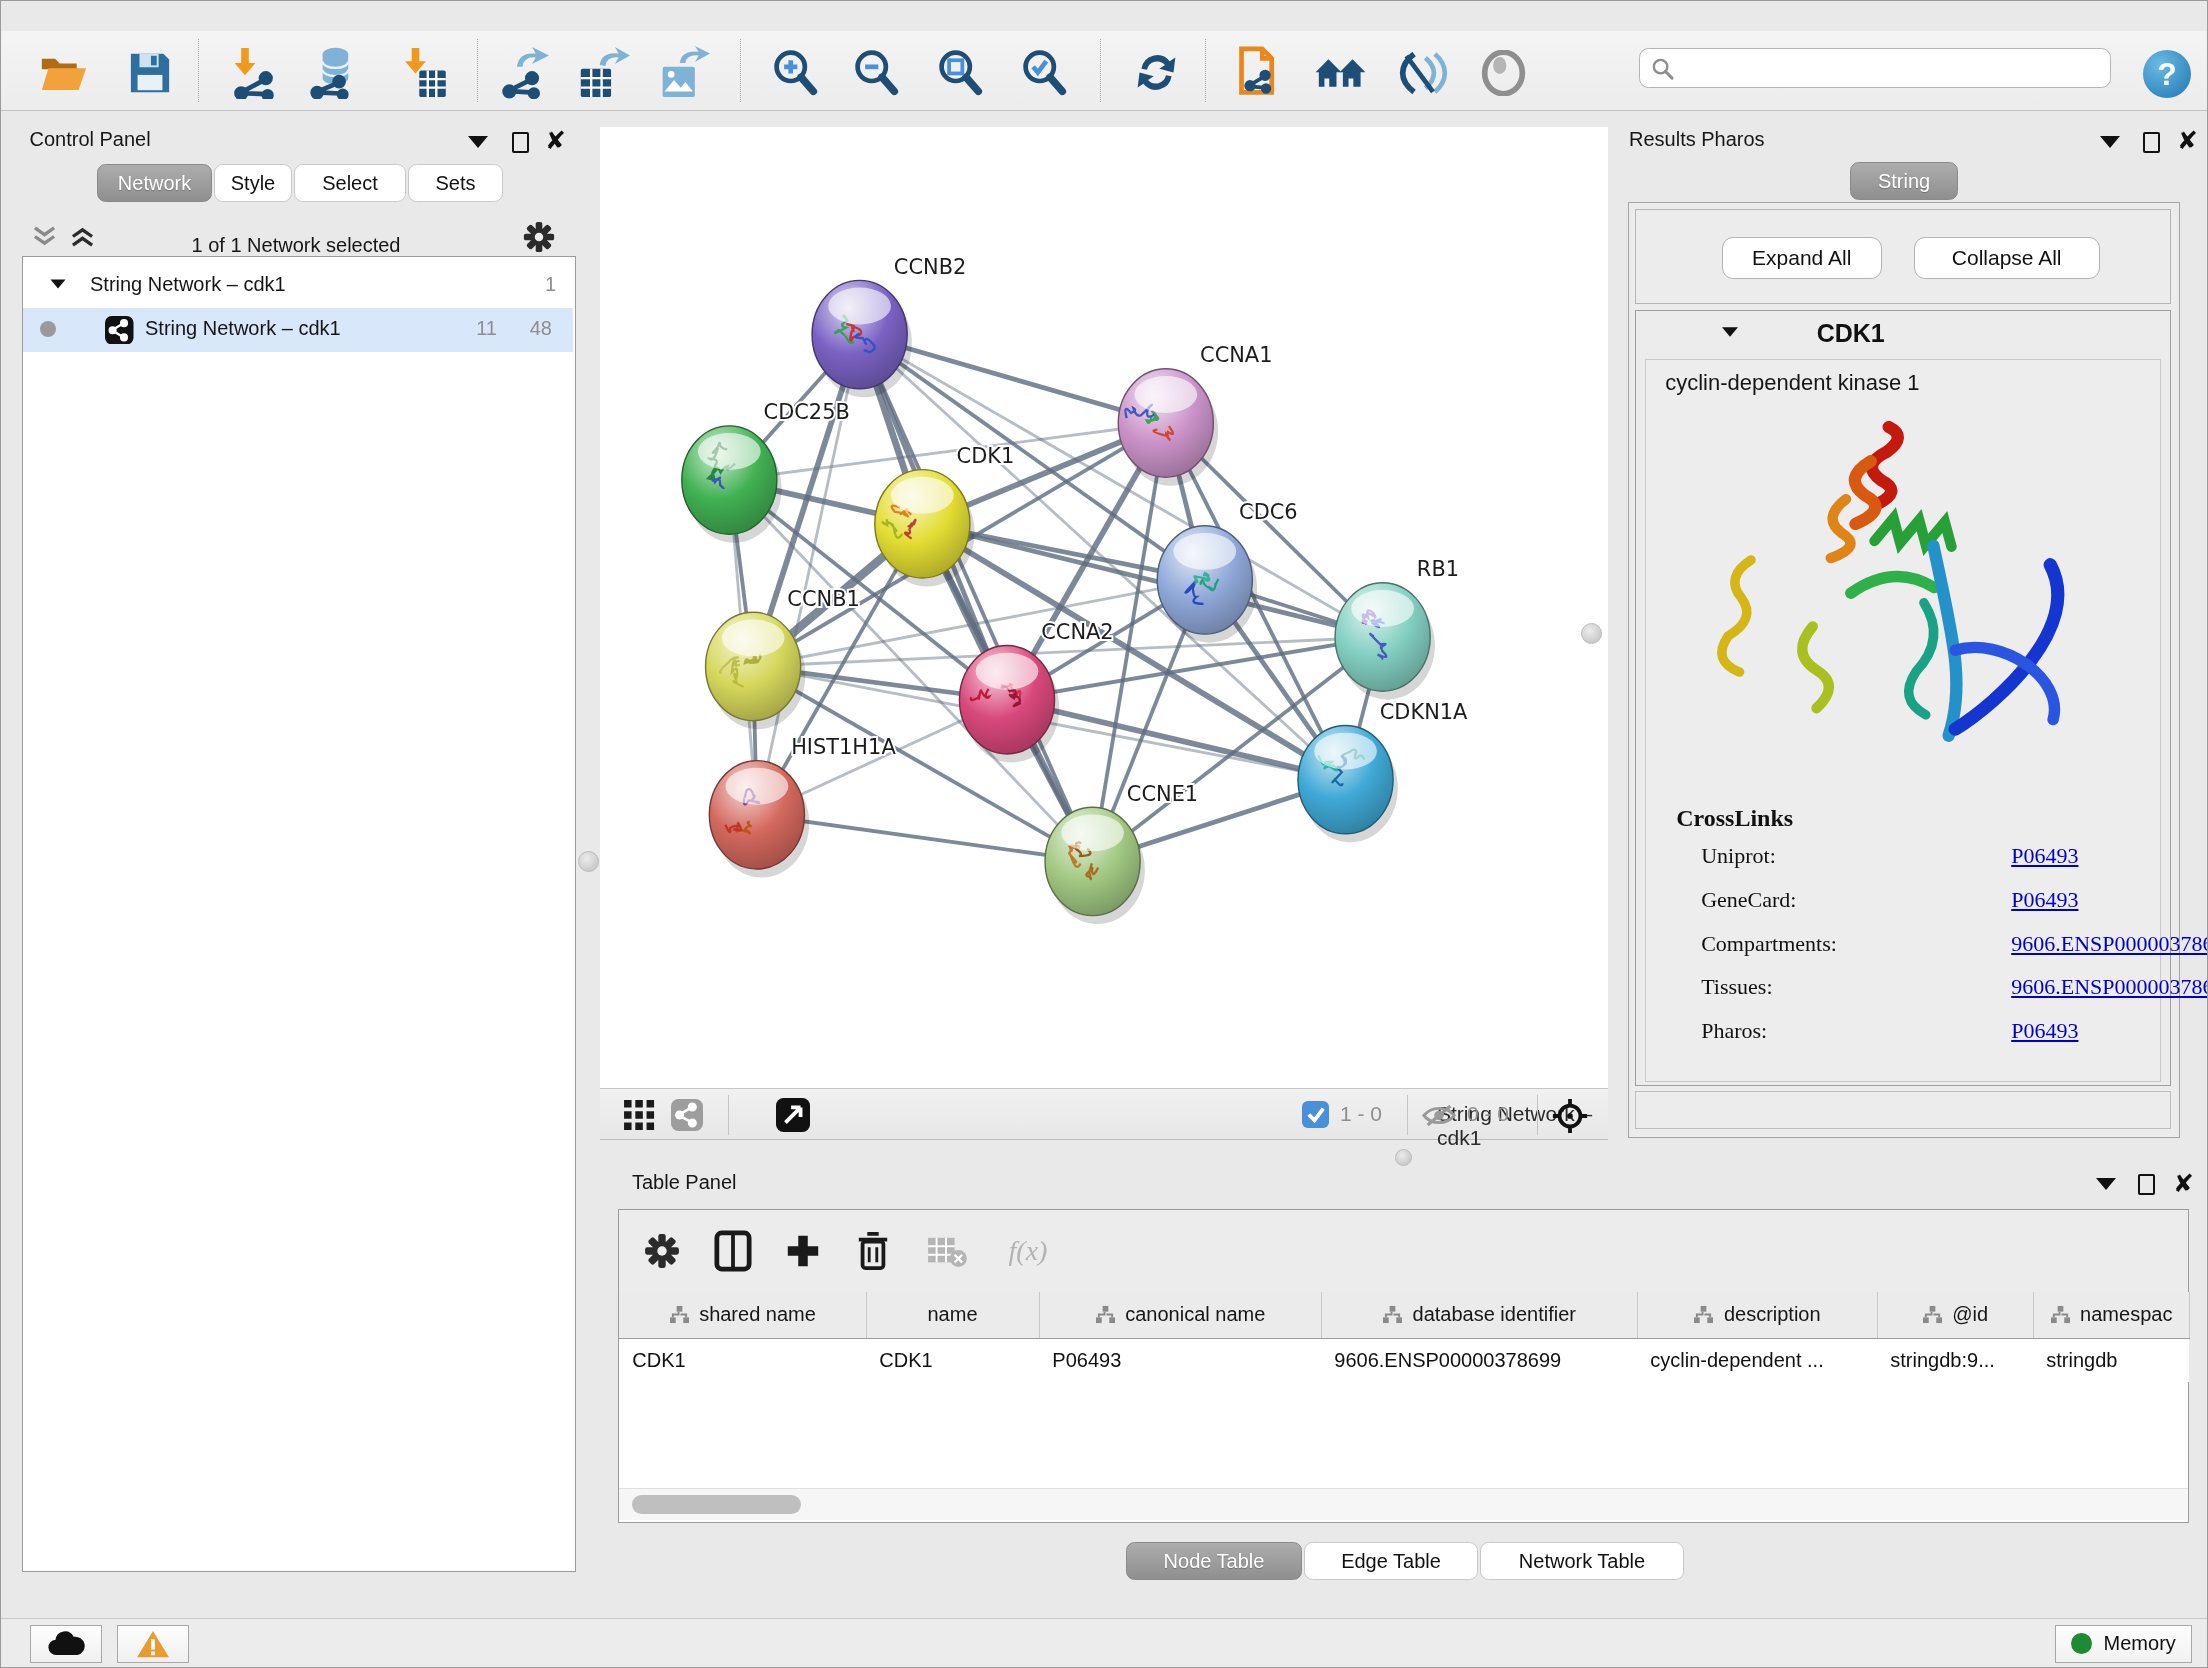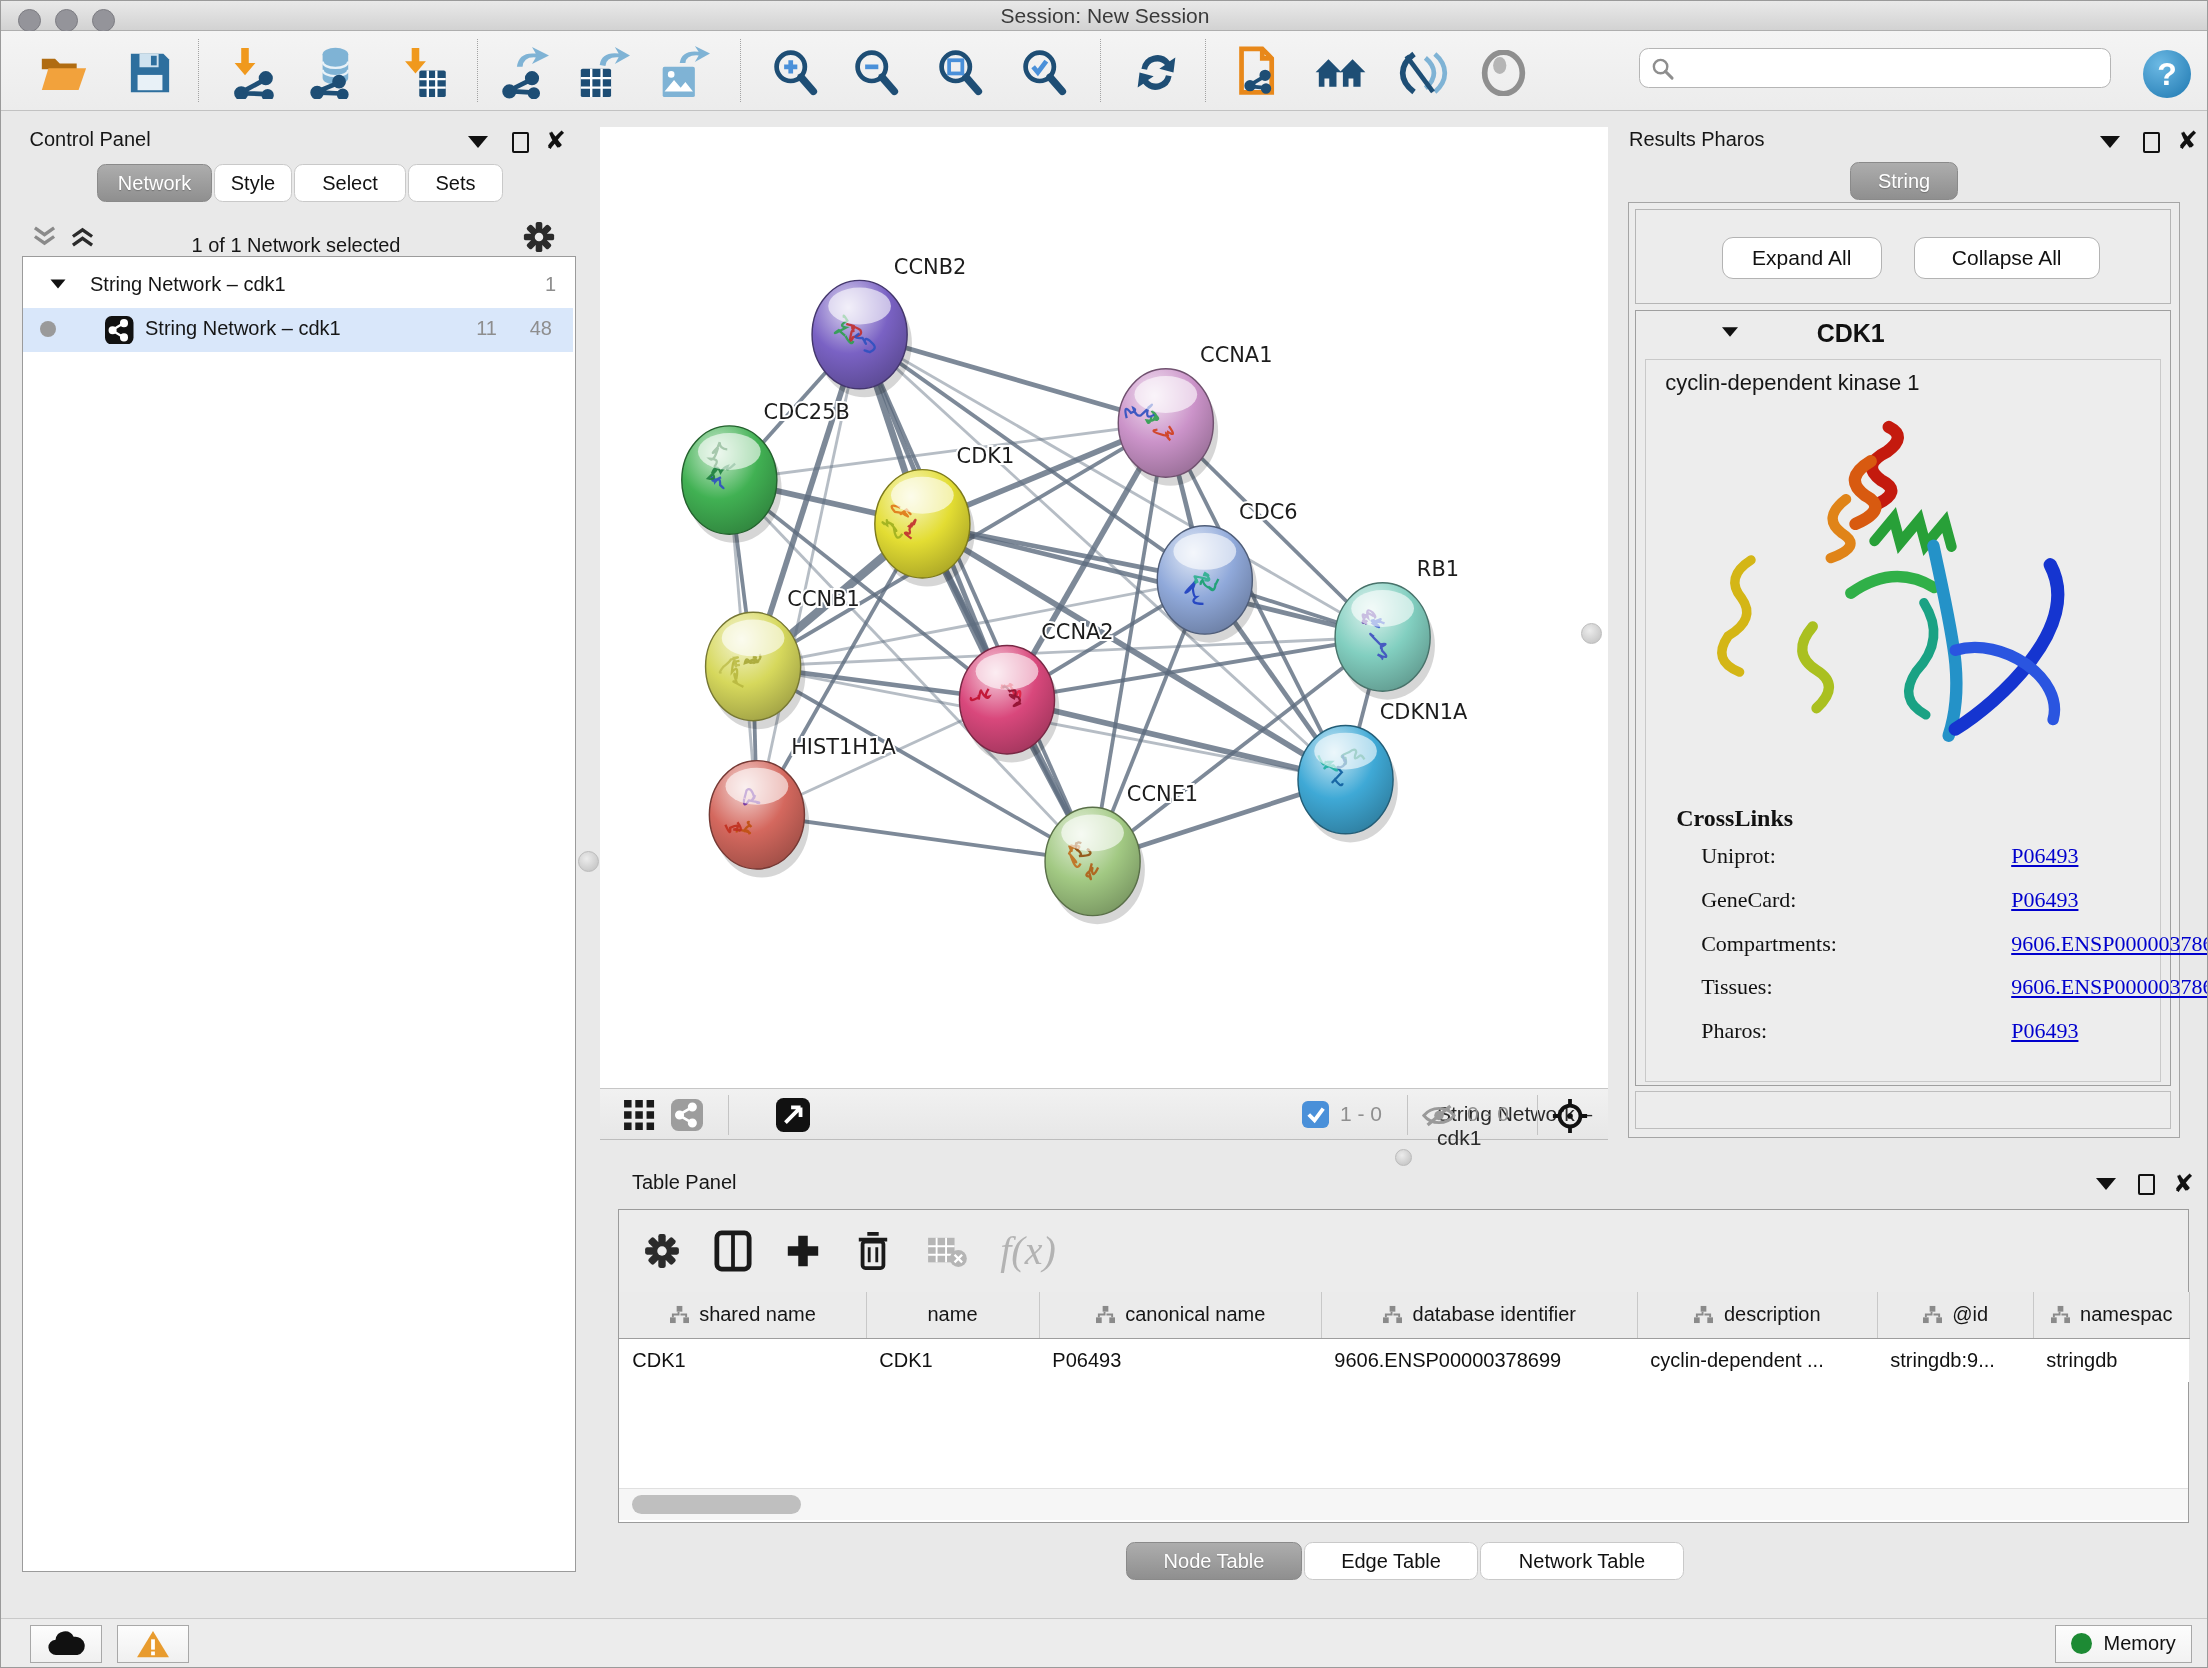--- a/index.html
+++ b/index.html
@@ -89,21 +89,21 @@
 
   
   #table-panel { position:absolute; left:590px; top:1162px; width:1619px; height:447px; }
   #tp-title { position:absolute; left:41px; top:7.6px; }
   #tp-tri { position:absolute; left:1505px; top:15px; }
   #tp-max { position:absolute; left:1547px; top:11.4px; }
   #tp-close { position:absolute; left:1582px; top:9.5px; }
   #tp-box { position:absolute; left:27px; top:46px; width:1571px; height:314px; border:1.9px solid #9b9b9b; background:#fff; }
   #tp-toolbar { position:absolute; left:0; top:0; width:100%; height:82px; background:#ececec; }
   .tp-ico { position:absolute; top:15px; width:51px; height:51px; display:flex; align-items:center; justify-content:center; }
-  #fx-ico { font-family:"Liberation Serif",serif; font-style:italic; font-size:40px; color:#b3b3b3;margin-left:21px; }
+  #fx-ico { font-family:"Liberation Serif",serif; font-style:italic; font-size:28px; color:#b3b3b3;margin-left:21px; }
   table#node-table { border-collapse:collapse; table-layout:fixed; width:1569px; position:absolute; left:0; top:82px; }
   #node-table th { height:46px; background:#ebebeb; border-bottom:1.9px solid #9d9d9d; border-right:1px solid #c8c8c8;
     font-weight:normal; font-size:20px; color:#161616; overflow:hidden; white-space:nowrap; }
   #node-table td { height:44px; font-size:20px; color:#111; padding-left:13.3px; overflow:hidden; white-space:nowrap; background:#fff; }
   .th-inner { display:flex; align-items:center; justify-content:center; gap:9.5px; }
   .tree-ico { flex:0 0 auto; }
   #tp-scroll { position:absolute; left:0; top:278px; width:100%; height:32px; background:#f6f6f6; border-top:1px solid #e0e0e0; }
   #tp-thumb { position:absolute; left:13.3px; top:5.7px; width:169px; height:19px; border-radius:9.5px; background:#bfbfbf; }
   .tp-tab { position:absolute; top:379px; }
 
@@ -115,26 +115,20 @@
     border:1px solid #a8a8a8; display:flex; align-items:center; justify-content:center; gap:11.4px; font-size:20px; color:#111; }
   #memory-dot { width:21px; height:21px; border-radius:50%; background:#1d8a34; }
 
   svg { display:block; }
 </style>
 </head>
 <body>
 
 <div id="window">
 
-  <div id="titlebar">
-    <div class="traffic t1"></div>
-    <div class="traffic t2"></div>
-    <div class="traffic t3"></div>
-    <div id="title-text">Session: New Session</div>
-  </div>
 
   <div id="toolbar">
     <div class="tb-btn" style="left:36px">
       <svg width="49" height="44" viewBox="0 0 52 46">
         <path d="M3 8 h14 l5 5 h18 v6 H3 Z" fill="#b06c12"></path>
         <path d="M3 41 L10 18 h40 L42 41 Z" fill="#f2a23c"></path>
       </svg>
     </div>
     <div class="tb-btn" style="left:122px">
       <svg width="44" height="44" viewBox="0 0 46 46">

